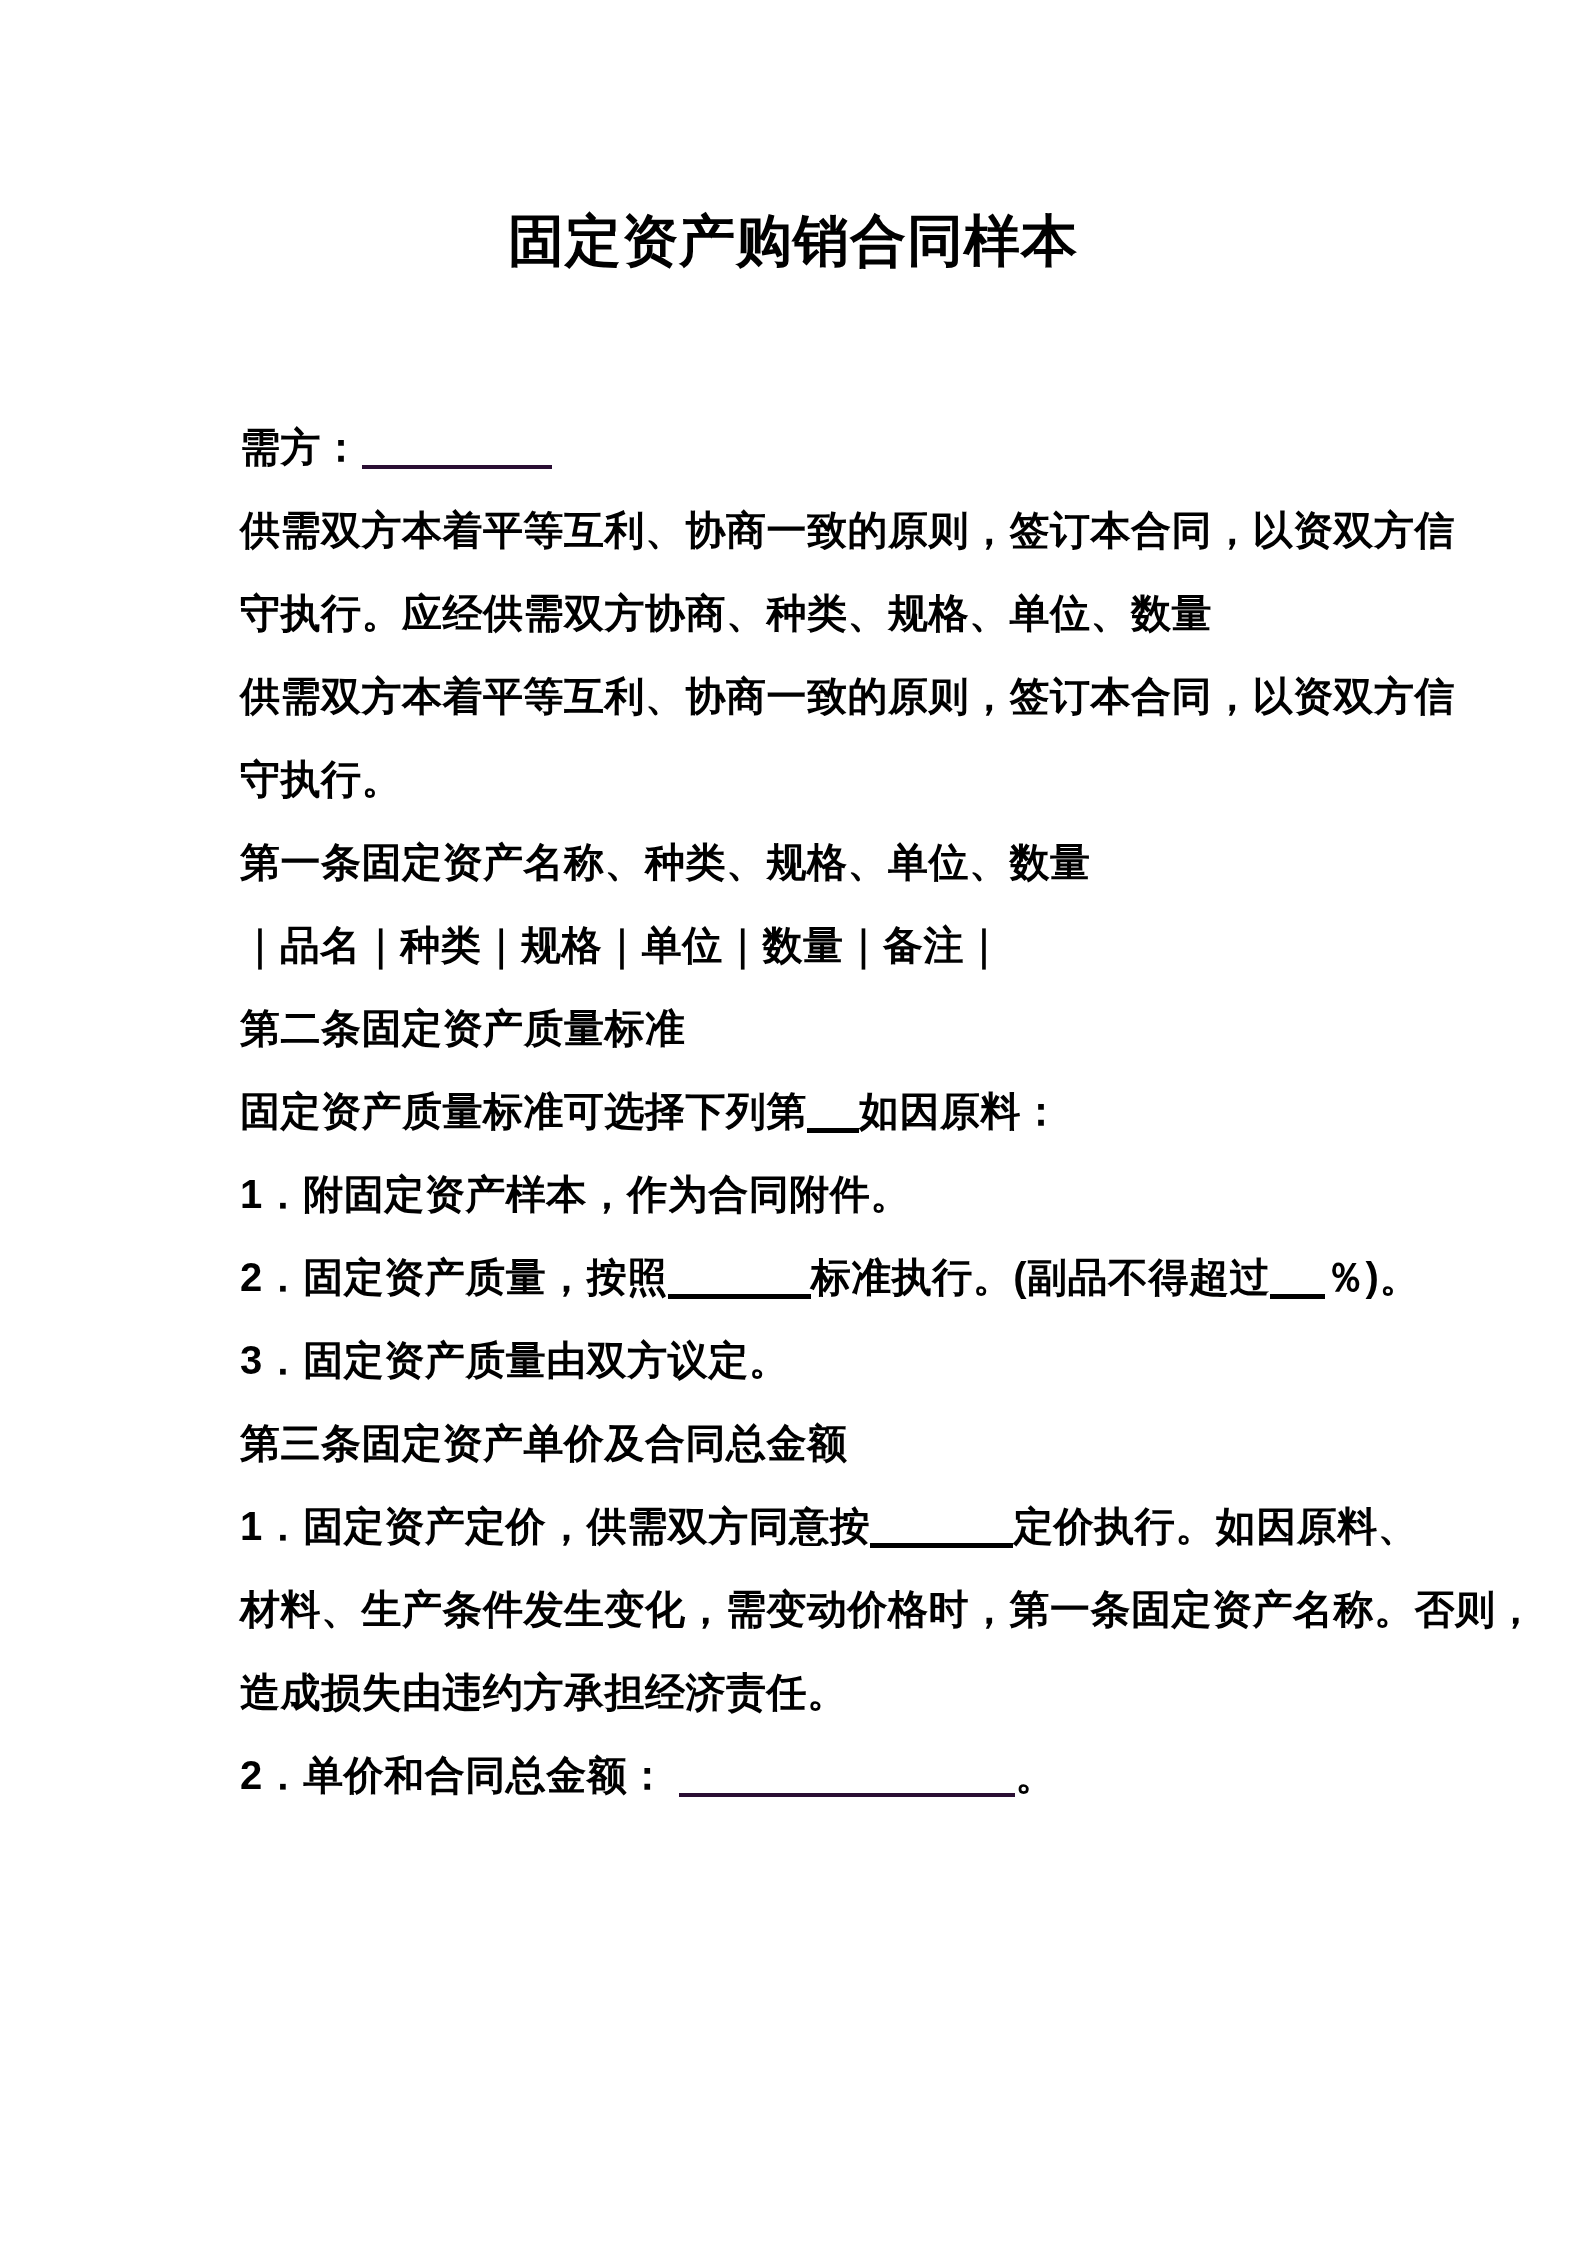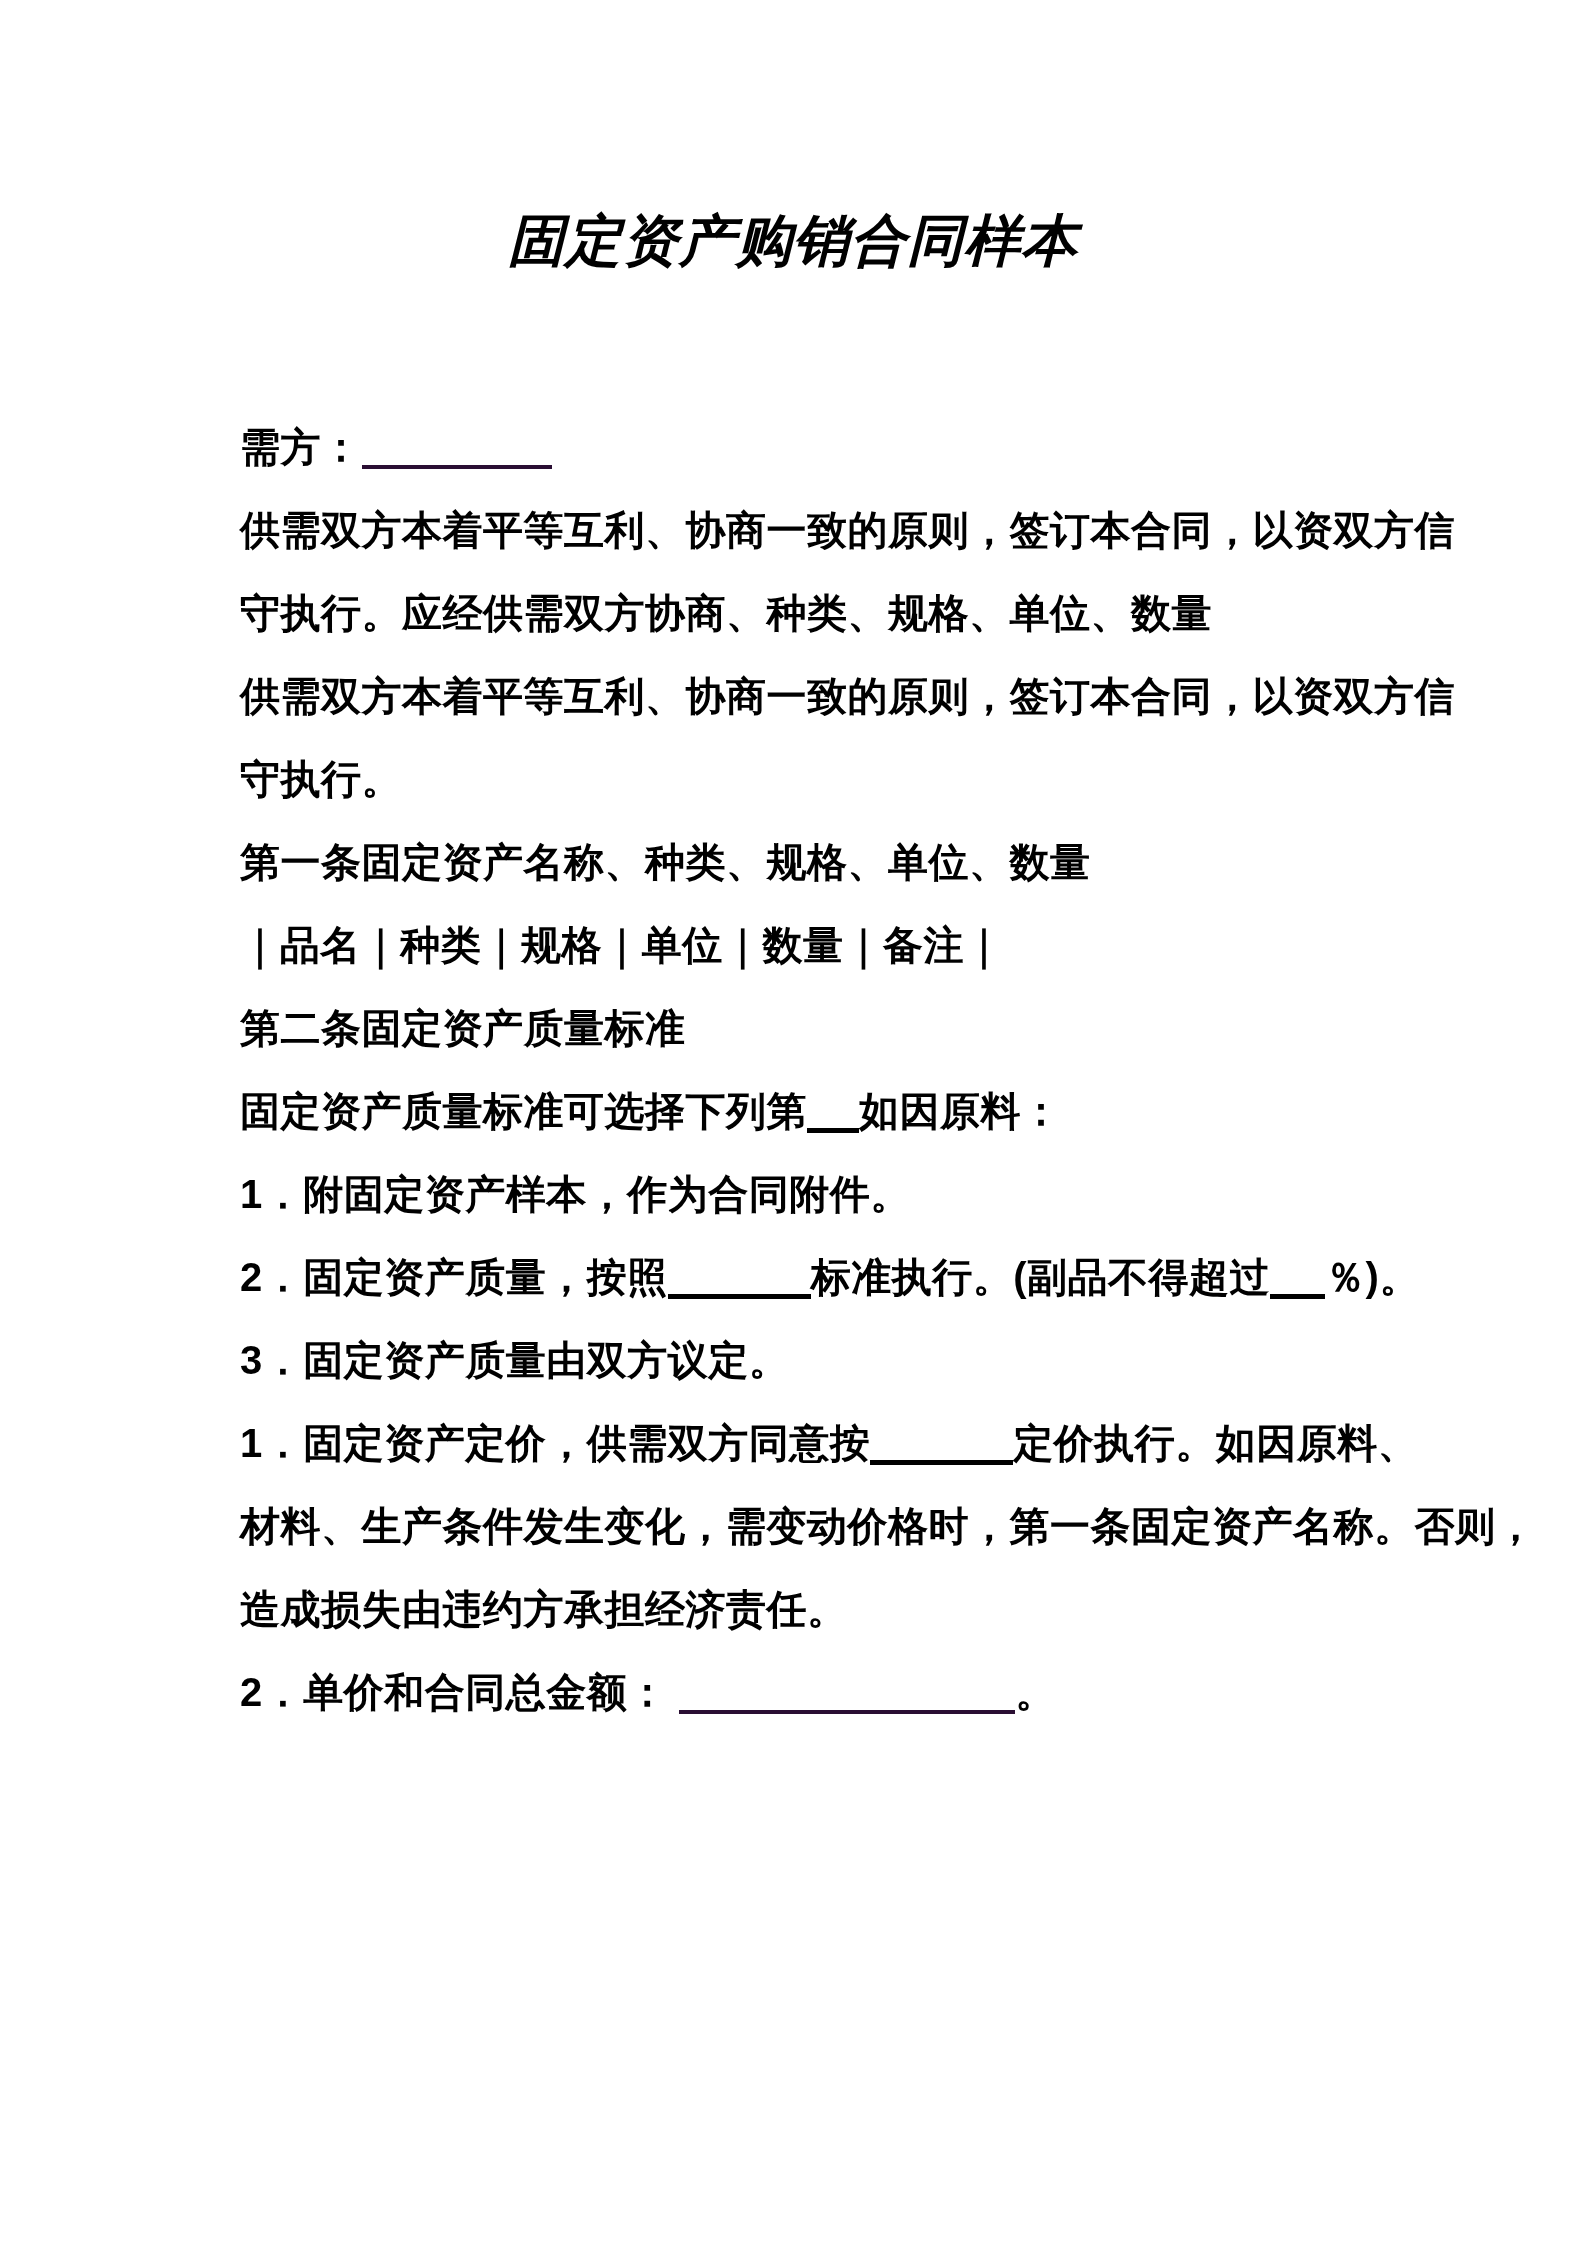--- a/index.html
+++ b/index.html
@@ -21,21 +21,20 @@
     background: #ffffff;
   }
   .doc-title {
     margin: 0;
     padding-top: 212px;
     font-size: 56px;
     line-height: 58px;
     text-align: center;
     font-weight: 700;
     letter-spacing: 1px;
-    font-style: italic;
   }
   .doc-body {
     margin-top: 136px;
     padding-left: 240px;
     padding-right: 100px;
   }
   .line {
     margin: 0;
     height: 83px;
     line-height: 83px;
@@ -66,18 +65,19 @@
       <p class="line"><span class="seg">守执行。应经供需双方协商、种类、规格、单位、数量</span></p>
       <p class="line"><span class="seg">供需双方本着平等互利、协商一致的原则，签订本合同，以资双方信</span></p>
       <p class="line"><span class="seg">守执行。</span></p>
       <p class="line"><span class="seg">第一条固定资产名称、种类、规格、单位、数量</span></p>
       <p class="line"><span class="seg">｜品名｜种类｜规格｜单位｜数量｜备注｜</span></p>
       <p class="line"><span class="seg">第二条固定资产质量标准</span></p>
       <p class="line"><span class="seg">固定资产质量标准可选择下列第</span><span class="blank inline" style="width: 52px;"></span><span class="seg">如因原料：</span></p>
       <p class="line"><span class="seg">1．附固定资产样本，作为合同附件。</span></p>
       <p class="line"><span class="seg">2．固定资产质量，按照</span><span class="blank inline" style="width: 143px;"></span><span class="seg">标准执行。(副品不得超过</span><span class="blank inline" style="width: 55px;"></span><span class="seg">％)。</span></p>
       <p class="line"><span class="seg">3．固定资产质量由双方议定。</span></p>
+      <p class="line"><span class="seg">第三条固定资产单价及合同总金额</span></p>
       <p class="line"><span class="seg">1．固定资产定价，供需双方同意按</span><span class="blank inline" style="width: 143px;"></span><span class="seg">定价执行。如因原料、</span></p>
       <p class="line"><span class="seg">材料、生产条件发生变化，需变动价格时，第一条固定资产名称。否则，</span></p>
       <p class="line"><span class="seg">造成损失由违约方承担经济责任。</span></p>
       <p class="line"><span class="seg">2．单价和合同总金额： </span><span class="blank field" style="width: 336px;"></span><span class="seg">。</span></p>
     </main>
 </div>
 
 </body></html>

